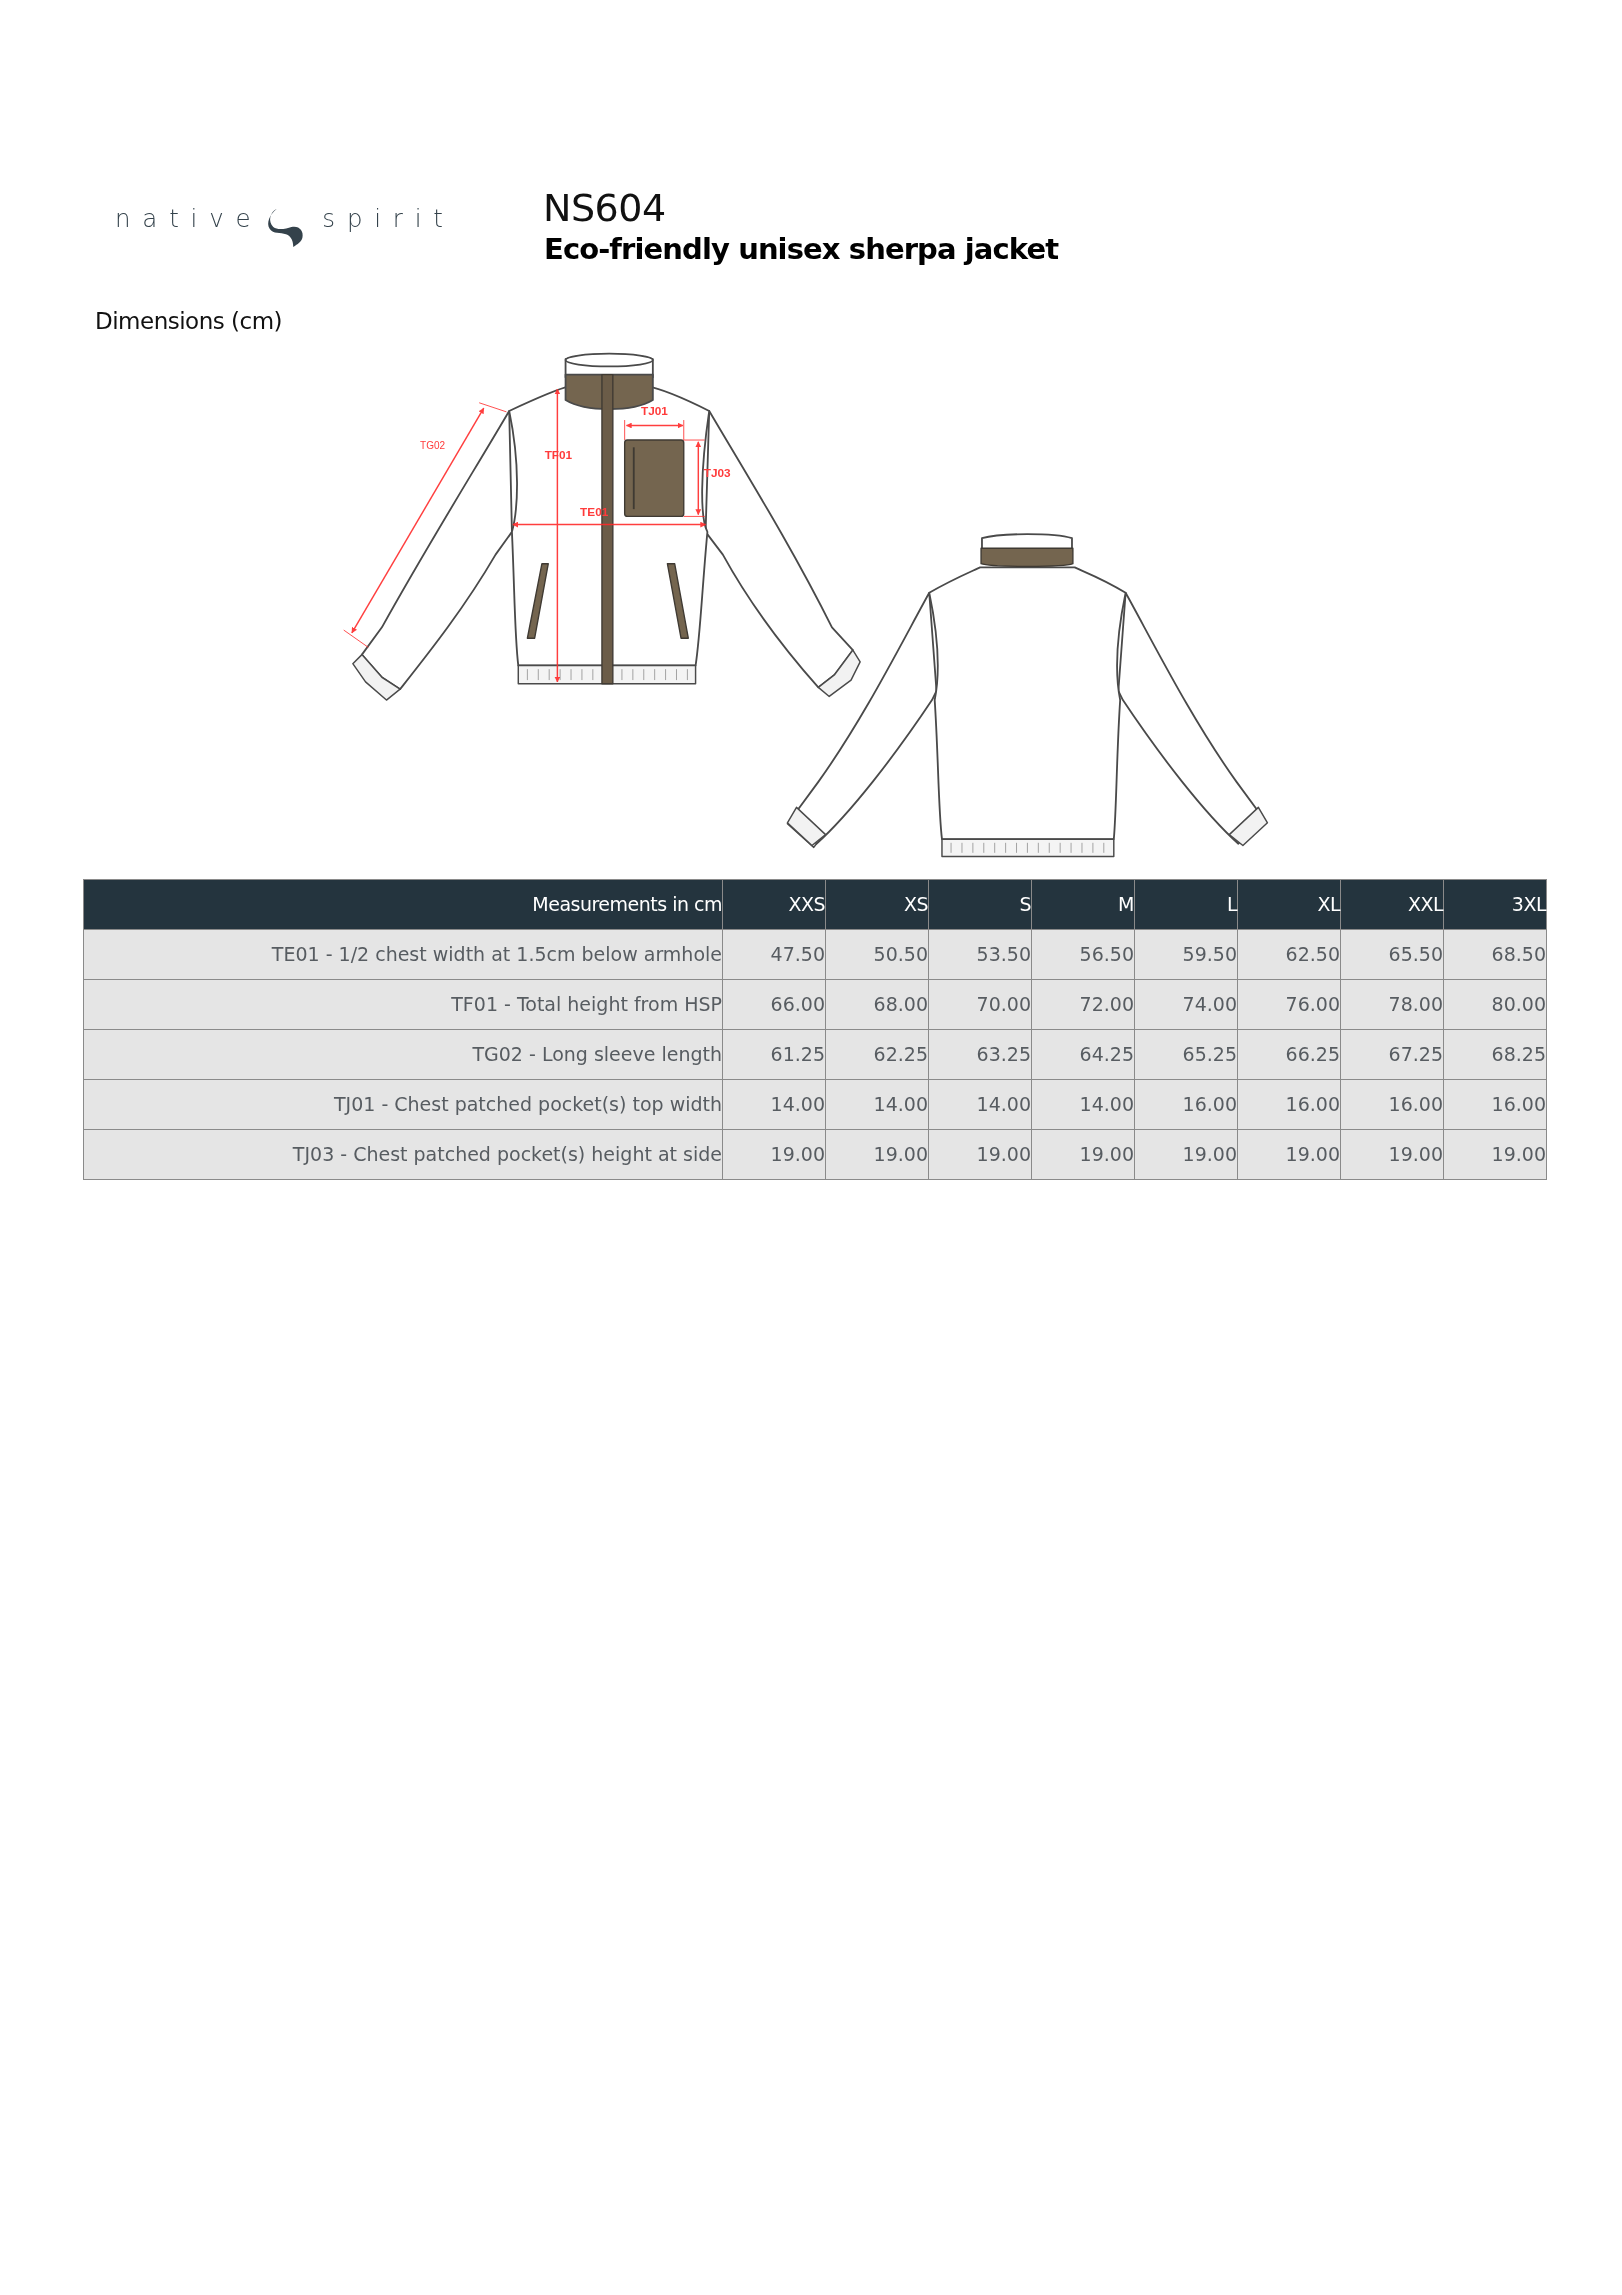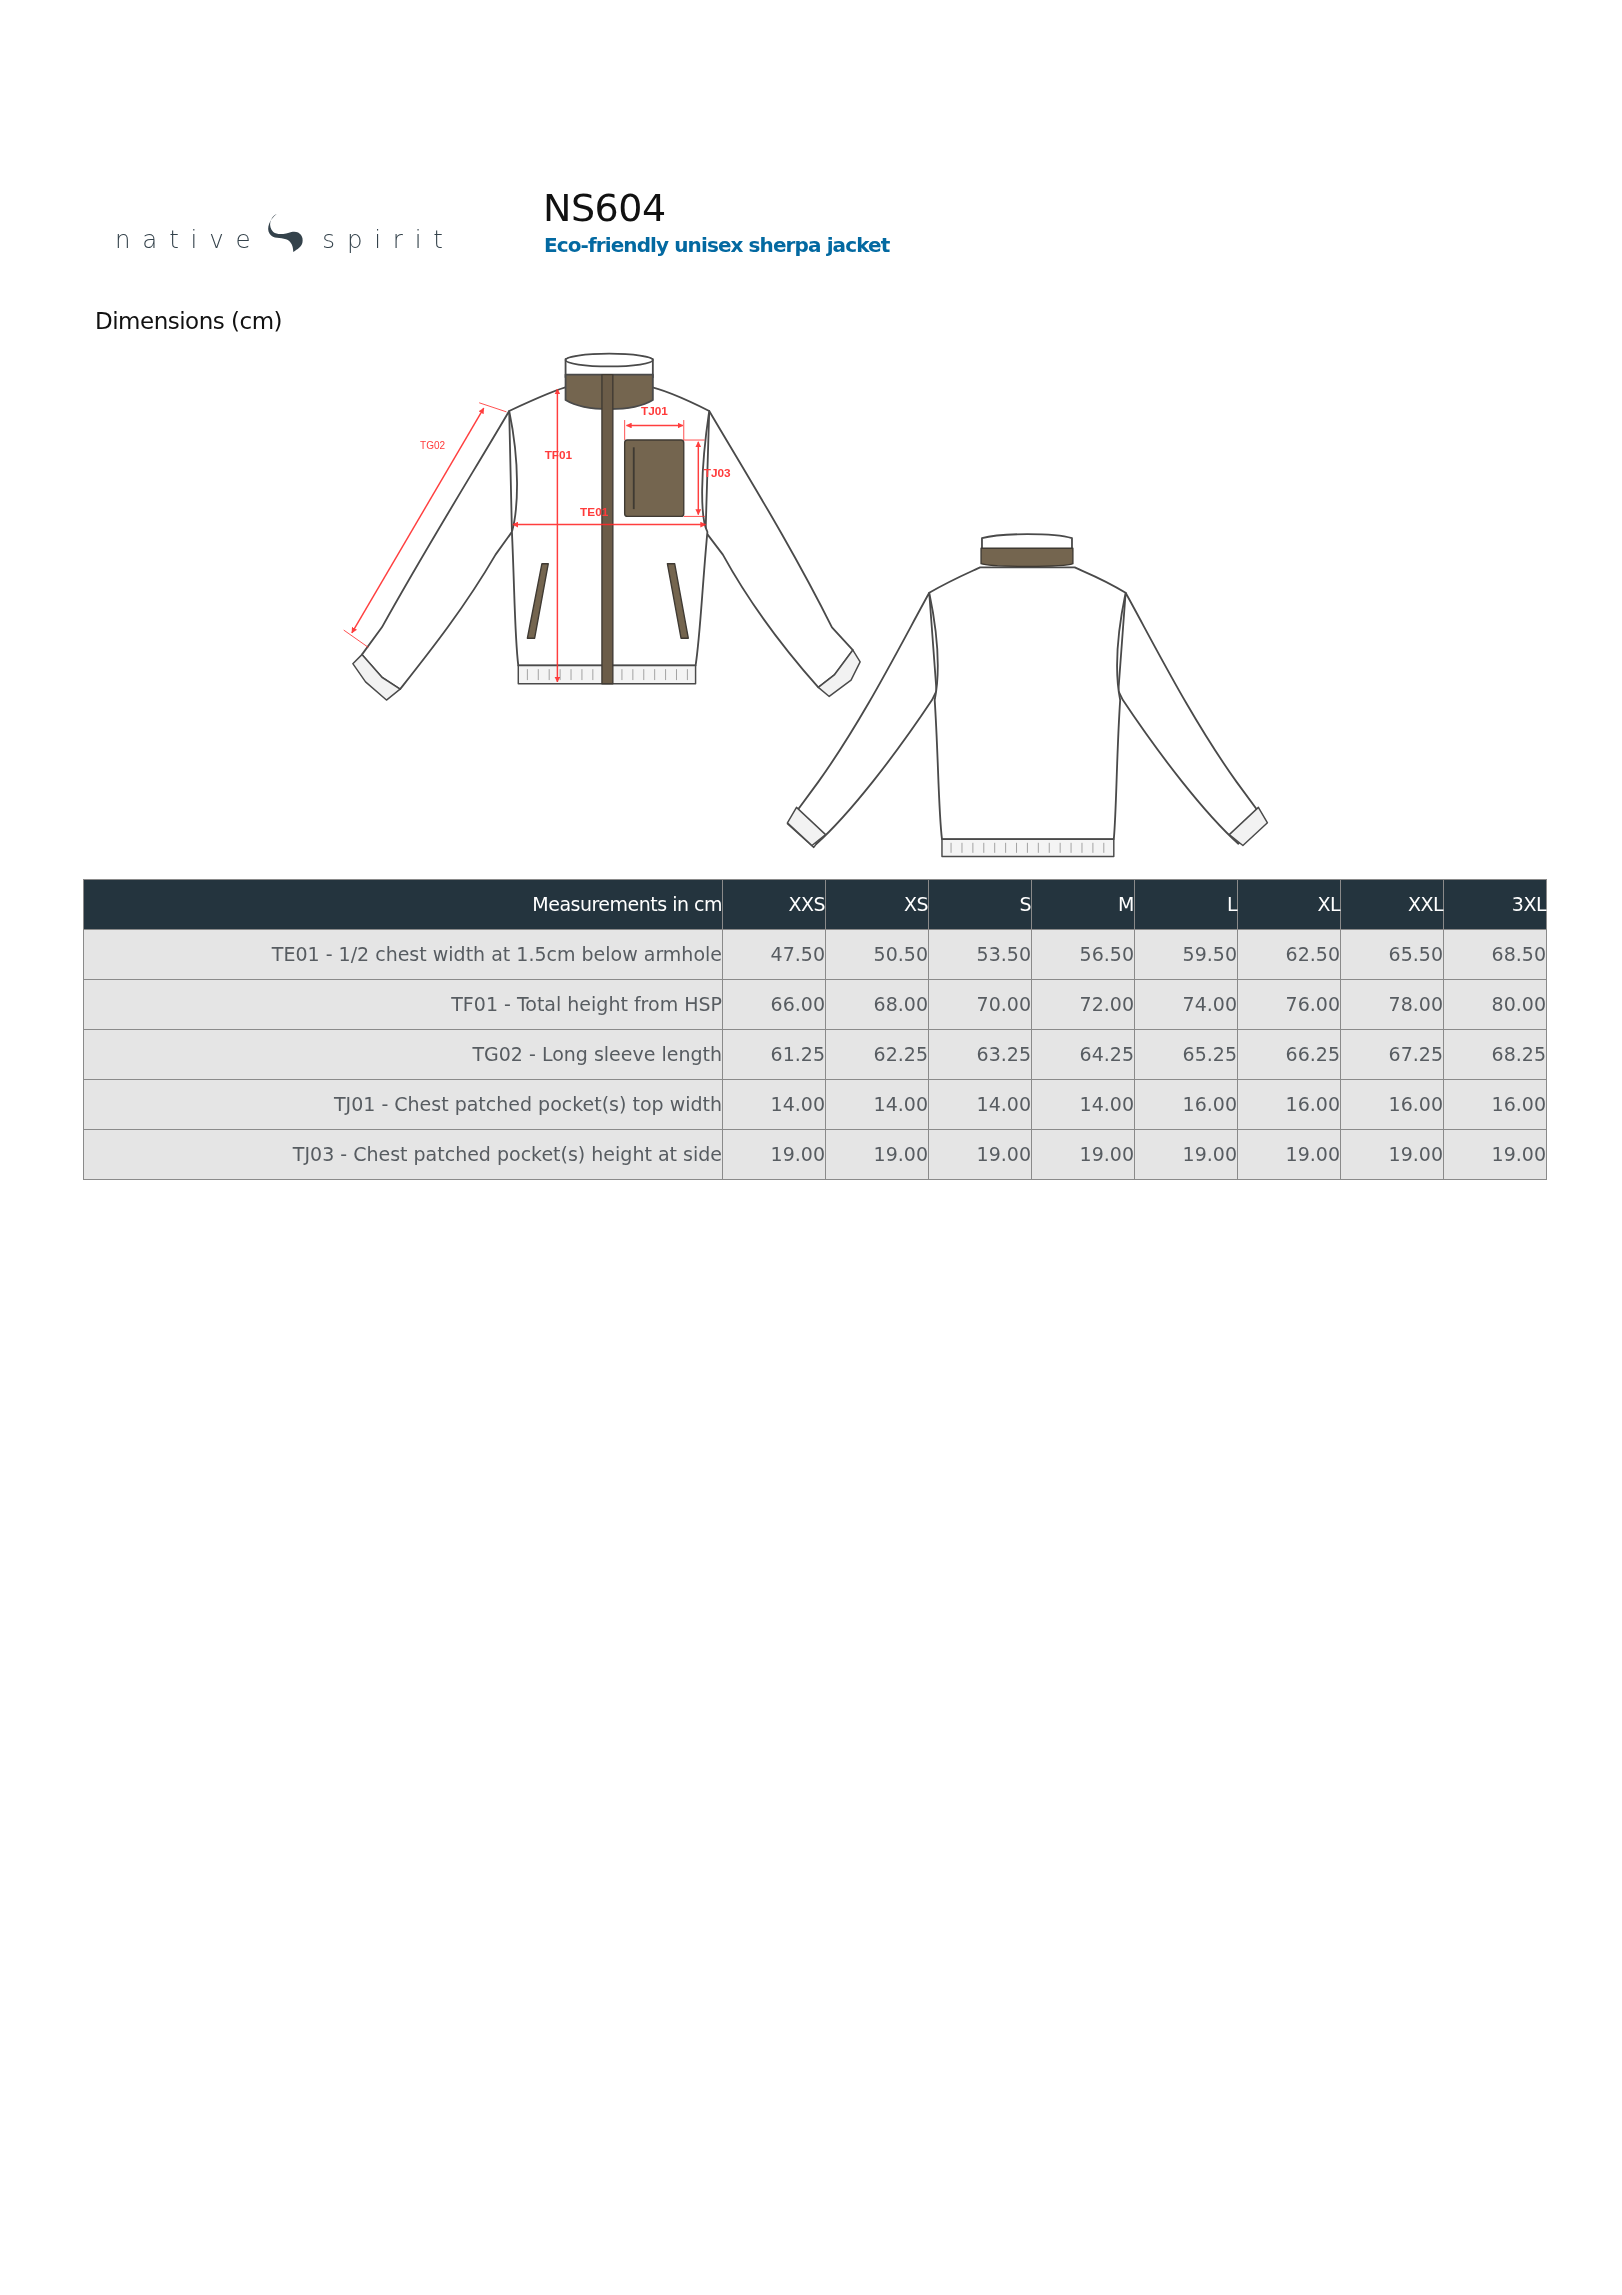--- a/index.html
+++ b/index.html
@@ -1,26 +1,26 @@
 <!DOCTYPE html>
 <html style="font-size:14.5px"><head>
 <meta charset="utf-8">
 <style>
   html, body { margin: 0; padding: 0; background: #ffffff; }
   body { width: 1623px; height: 2296px; position: relative; overflow: hidden;
          font-family: "DejaVu Sans", "Liberation Sans", sans-serif; }
 
-  .logo { position: absolute; left: 115px; top: 207px; height: 45px; display: flex; align-items: flex-end; }
+  .logo { position: absolute; left: 115px; top: 207px; height: 45px; display: flex; align-items: flex-start; }
   .logo-word { font-family: "DejaVu Sans", sans-serif; font-size: 24.5px; font-weight: 300; color: #34424b;
                letter-spacing: 11.8px; line-height: 1; }
   .logo-mark { width: 40px; height: 40px; margin: 0 16.4px 0 3.6px; }
 
   .product-code { position: absolute; left: 543px; top: 189px; font-size: 38px; color: #111111;
                   font-family: "DejaVu Sans", sans-serif; line-height: 1; letter-spacing: -0.5px; }
-  .product-sub { position: absolute; left: 544px; top: 235px; font-size: 20px; font-weight: 600; color: #0369a1;
+  .product-sub { position: absolute; left: 544px; top: 235px; font-size: 29px; font-weight: 600; color: #000000;
                  font-family: "DejaVu Sans", sans-serif; line-height: 1; letter-spacing: -0.9px; }
 
   .dims-title { position: absolute; left: 0; width: 1623px; top: 310px; text-align: left;
                 font-size: 23px; color: #111111; font-weight: 500; letter-spacing: -0.5px; line-height: 1;
                 padding-left: 95px; box-sizing: border-box; }
 
   .drawing { position: absolute; left: 0; top: 0; width: 1623px; height: 891px; }
 
   table.size-table { position: absolute; left: 83px; top: 879px; width: 1459px; border-collapse: collapse;
                      table-layout: fixed; }

